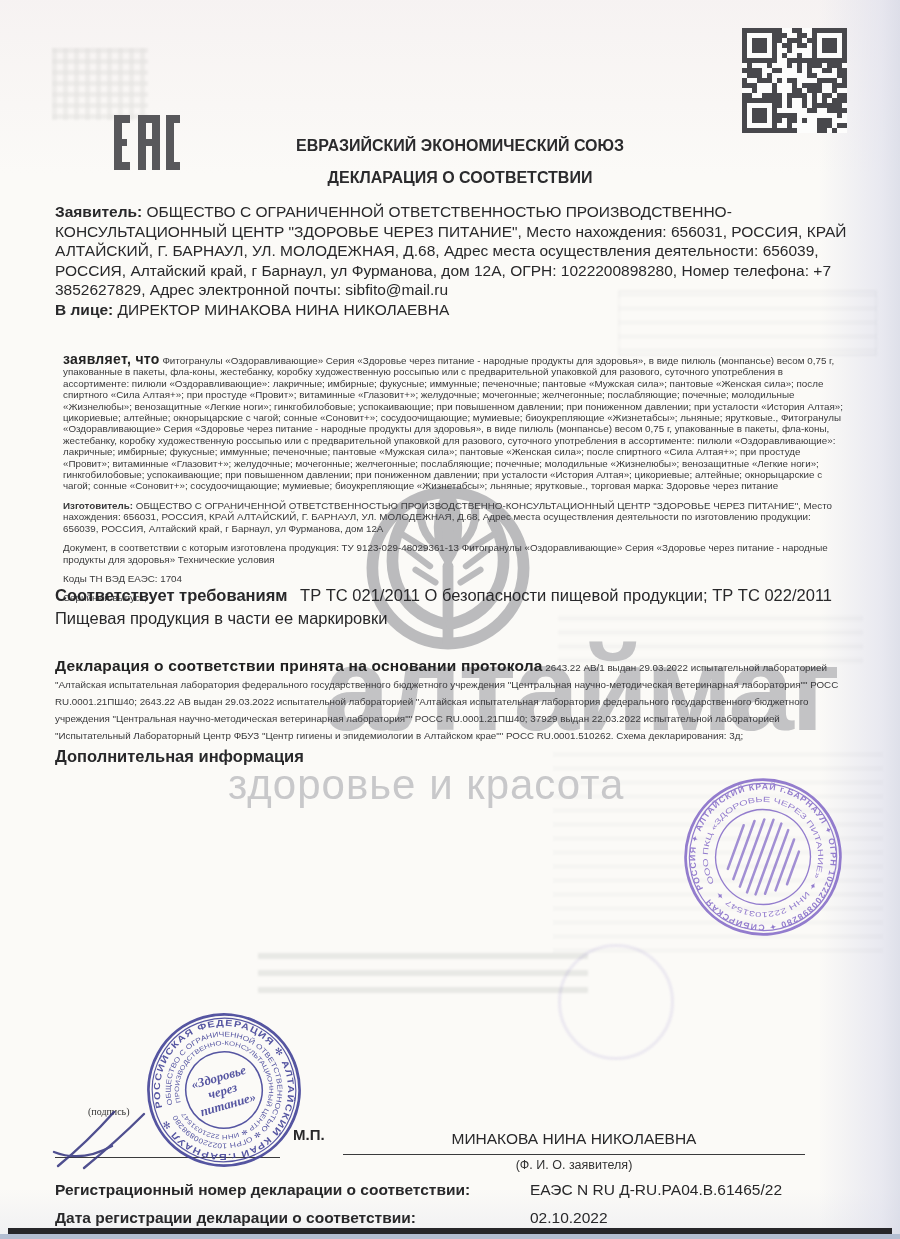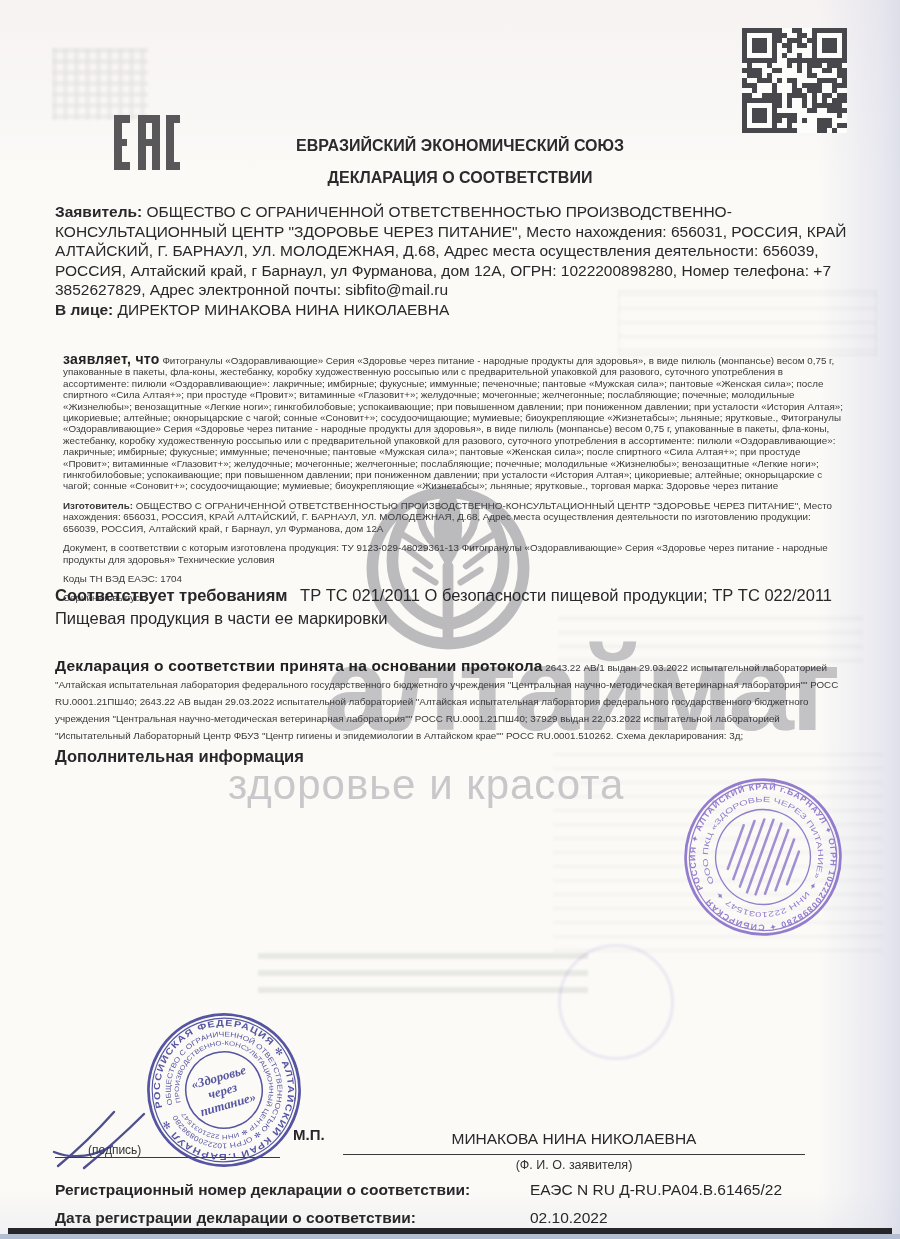--- a/index.html
+++ b/index.html
@@ -50,21 +50,21 @@
   .dense .lead{font-weight:bold;font-size:14px;letter-spacing:.3px;color:#222;}
   .dense b{font-weight:bold;}
   .compliance{top:584px;width:784px;font-size:16.5px;line-height:22.5px;}
   .compliance b{padding-right:8px;}
   .protocol{top:657px;width:800px;font-size:9.8px;line-height:17px;color:#39393b;}
   .protocol b{font-size:15.5px;color:#222;letter-spacing:.2px;}
   .additional{top:747px;font-size:16.5px;font-weight:bold;}
   .validity{top:829px;width:800px;font-size:16.5px;font-weight:bold;line-height:23px;}
   .mp{left:293px;top:1126px;font-size:15px;font-weight:bold;}
   .sigline{left:55px;top:1157px;width:225px;border-top:1.6px solid #3a3a3c;}
-  .sigcap{left:88px;top:1143px;font-size:12px;color:#333;}
+  .sigcap{left:88px;top:1106px;font-size:10px;color:#333;font-family:Liberation Serif, serif;}
   .nameblock{left:343px;top:1130px;width:462px;text-align:center;font-size:15.5px;}
   .nameblock .rule{border-top:1.6px solid #3a3a3c;margin-top:6px;}
   .nameblock .cap{font-size:12.5px;margin-top:3px;color:#333;}
   .reglabel{left:55px;font-size:15.5px;font-weight:bold;}
   .regvalue{left:530px;font-size:15.5px;}
   .r1{top:1181px;} .r2{top:1209px;}
   .band-dark{left:8px;top:1228px;width:884px;height:6px;background:#26262a;z-index:2;}
   .band-light{left:0;top:1234px;width:900px;height:5px;background:#b3bed2;z-index:2;}
   
   .stampwrap{z-index:3;}

